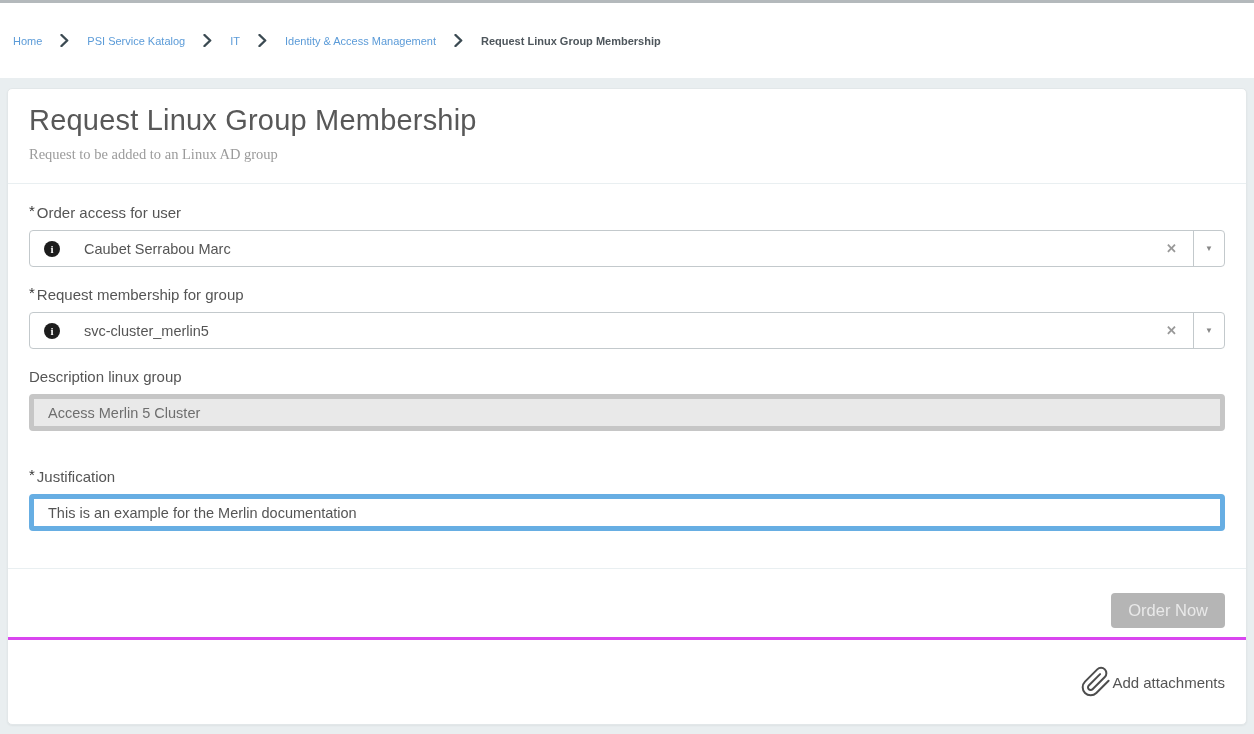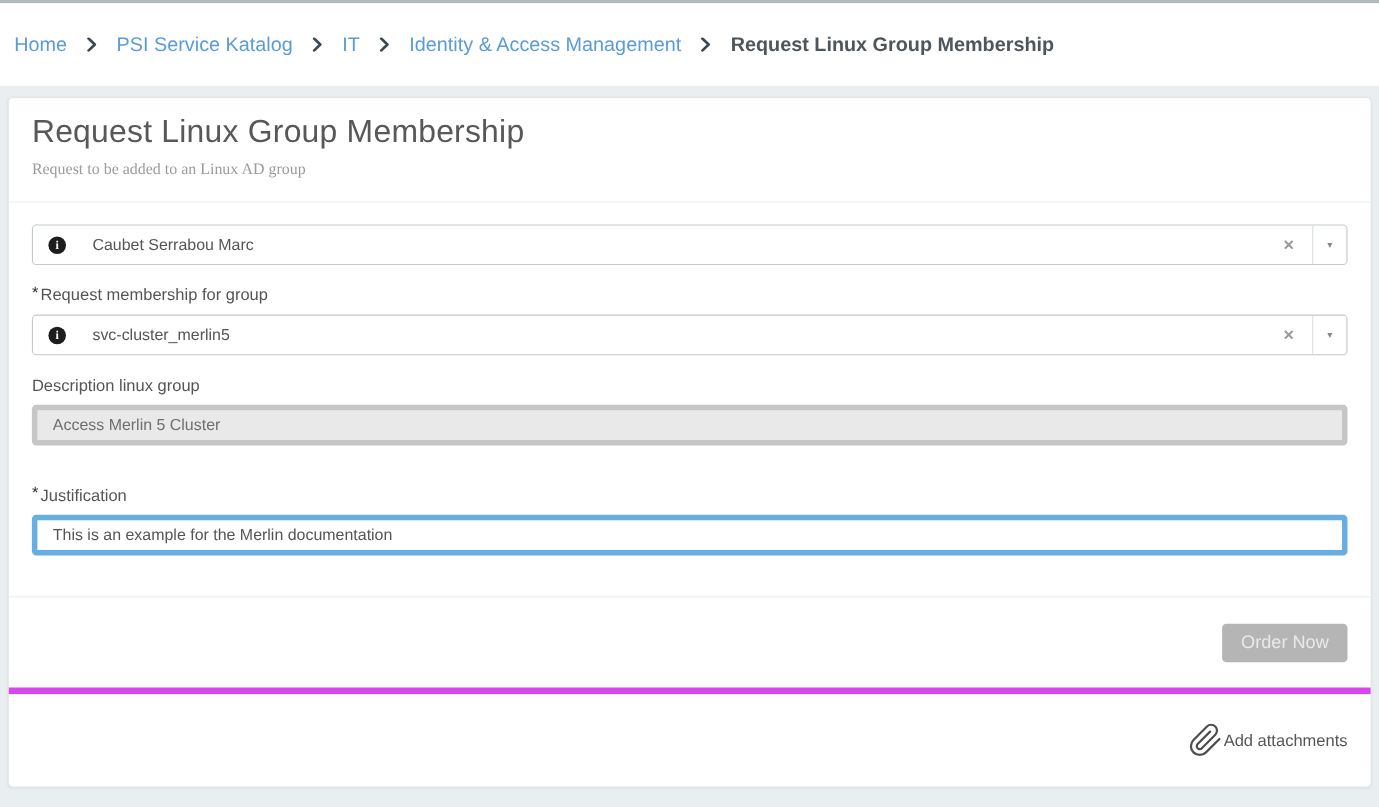--- a/index.html
+++ b/index.html
@@ -13,21 +13,21 @@
   
   .top-bar { height: 3px; background: #b4b9bc; }
 
   
   .breadcrumb-bar {
     background: #fff;
     height: 75px;
     display: flex;
     align-items: center;
     padding: 0 13px;
-    font-size: 18px;
+    font-size: 11px;
   }
   .crumb-link {
     color: #5b9bd8;
     text-decoration: none;
     margin: 0 18px 0 0;
     cursor: pointer;
   }
   .crumb-sep {
     display: inline-flex;
     align-items: center;
@@ -158,22 +158,22 @@
     border-color: #c6c6c6;
     color: #6e6e6e;
   }
   .text-input.focused {
     border-color: #67aee3;
     margin-bottom: 0;
   }
 
   
   .actions-section {
-    padding: 24px 21px 23px 21px;
-    border-bottom: 6px solid #d946ef;
+    padding: 24px 21px 9px 21px;
+    border-bottom: 3px solid #d946ef;
     text-align: right;
   }
   .order-button {
     background: #b5b5b5;
     color: #e9e9e9;
     border: none;
     border-radius: 4px;
     font-size: 16.5px;
     font-family: "Liberation Sans", sans-serif;
     padding: 8px 17px;
@@ -233,20 +233,23 @@
 
 <div class="card">
 
   <div class="card-header">
     <h1 class="page-title">Request Linux Group Membership</h1>
     <div class="page-subtitle">Request to be added to an Linux AD group</div>
   </div>
 
   <div class="form-section">
 
+    <div class="field-label">
+      <span class="req-marker">*</span><span>Order access for user</span>
+    </div>
     <div class="combobox">
       <div class="cb-main">
         <span class="info-icon">i</span>
         <span class="cb-value">Caubet Serrabou Marc</span>
         <span class="cb-clear">✕</span>
       </div>
       <div class="cb-caret">▼</div>
     </div>
 
     <div class="field-label">

